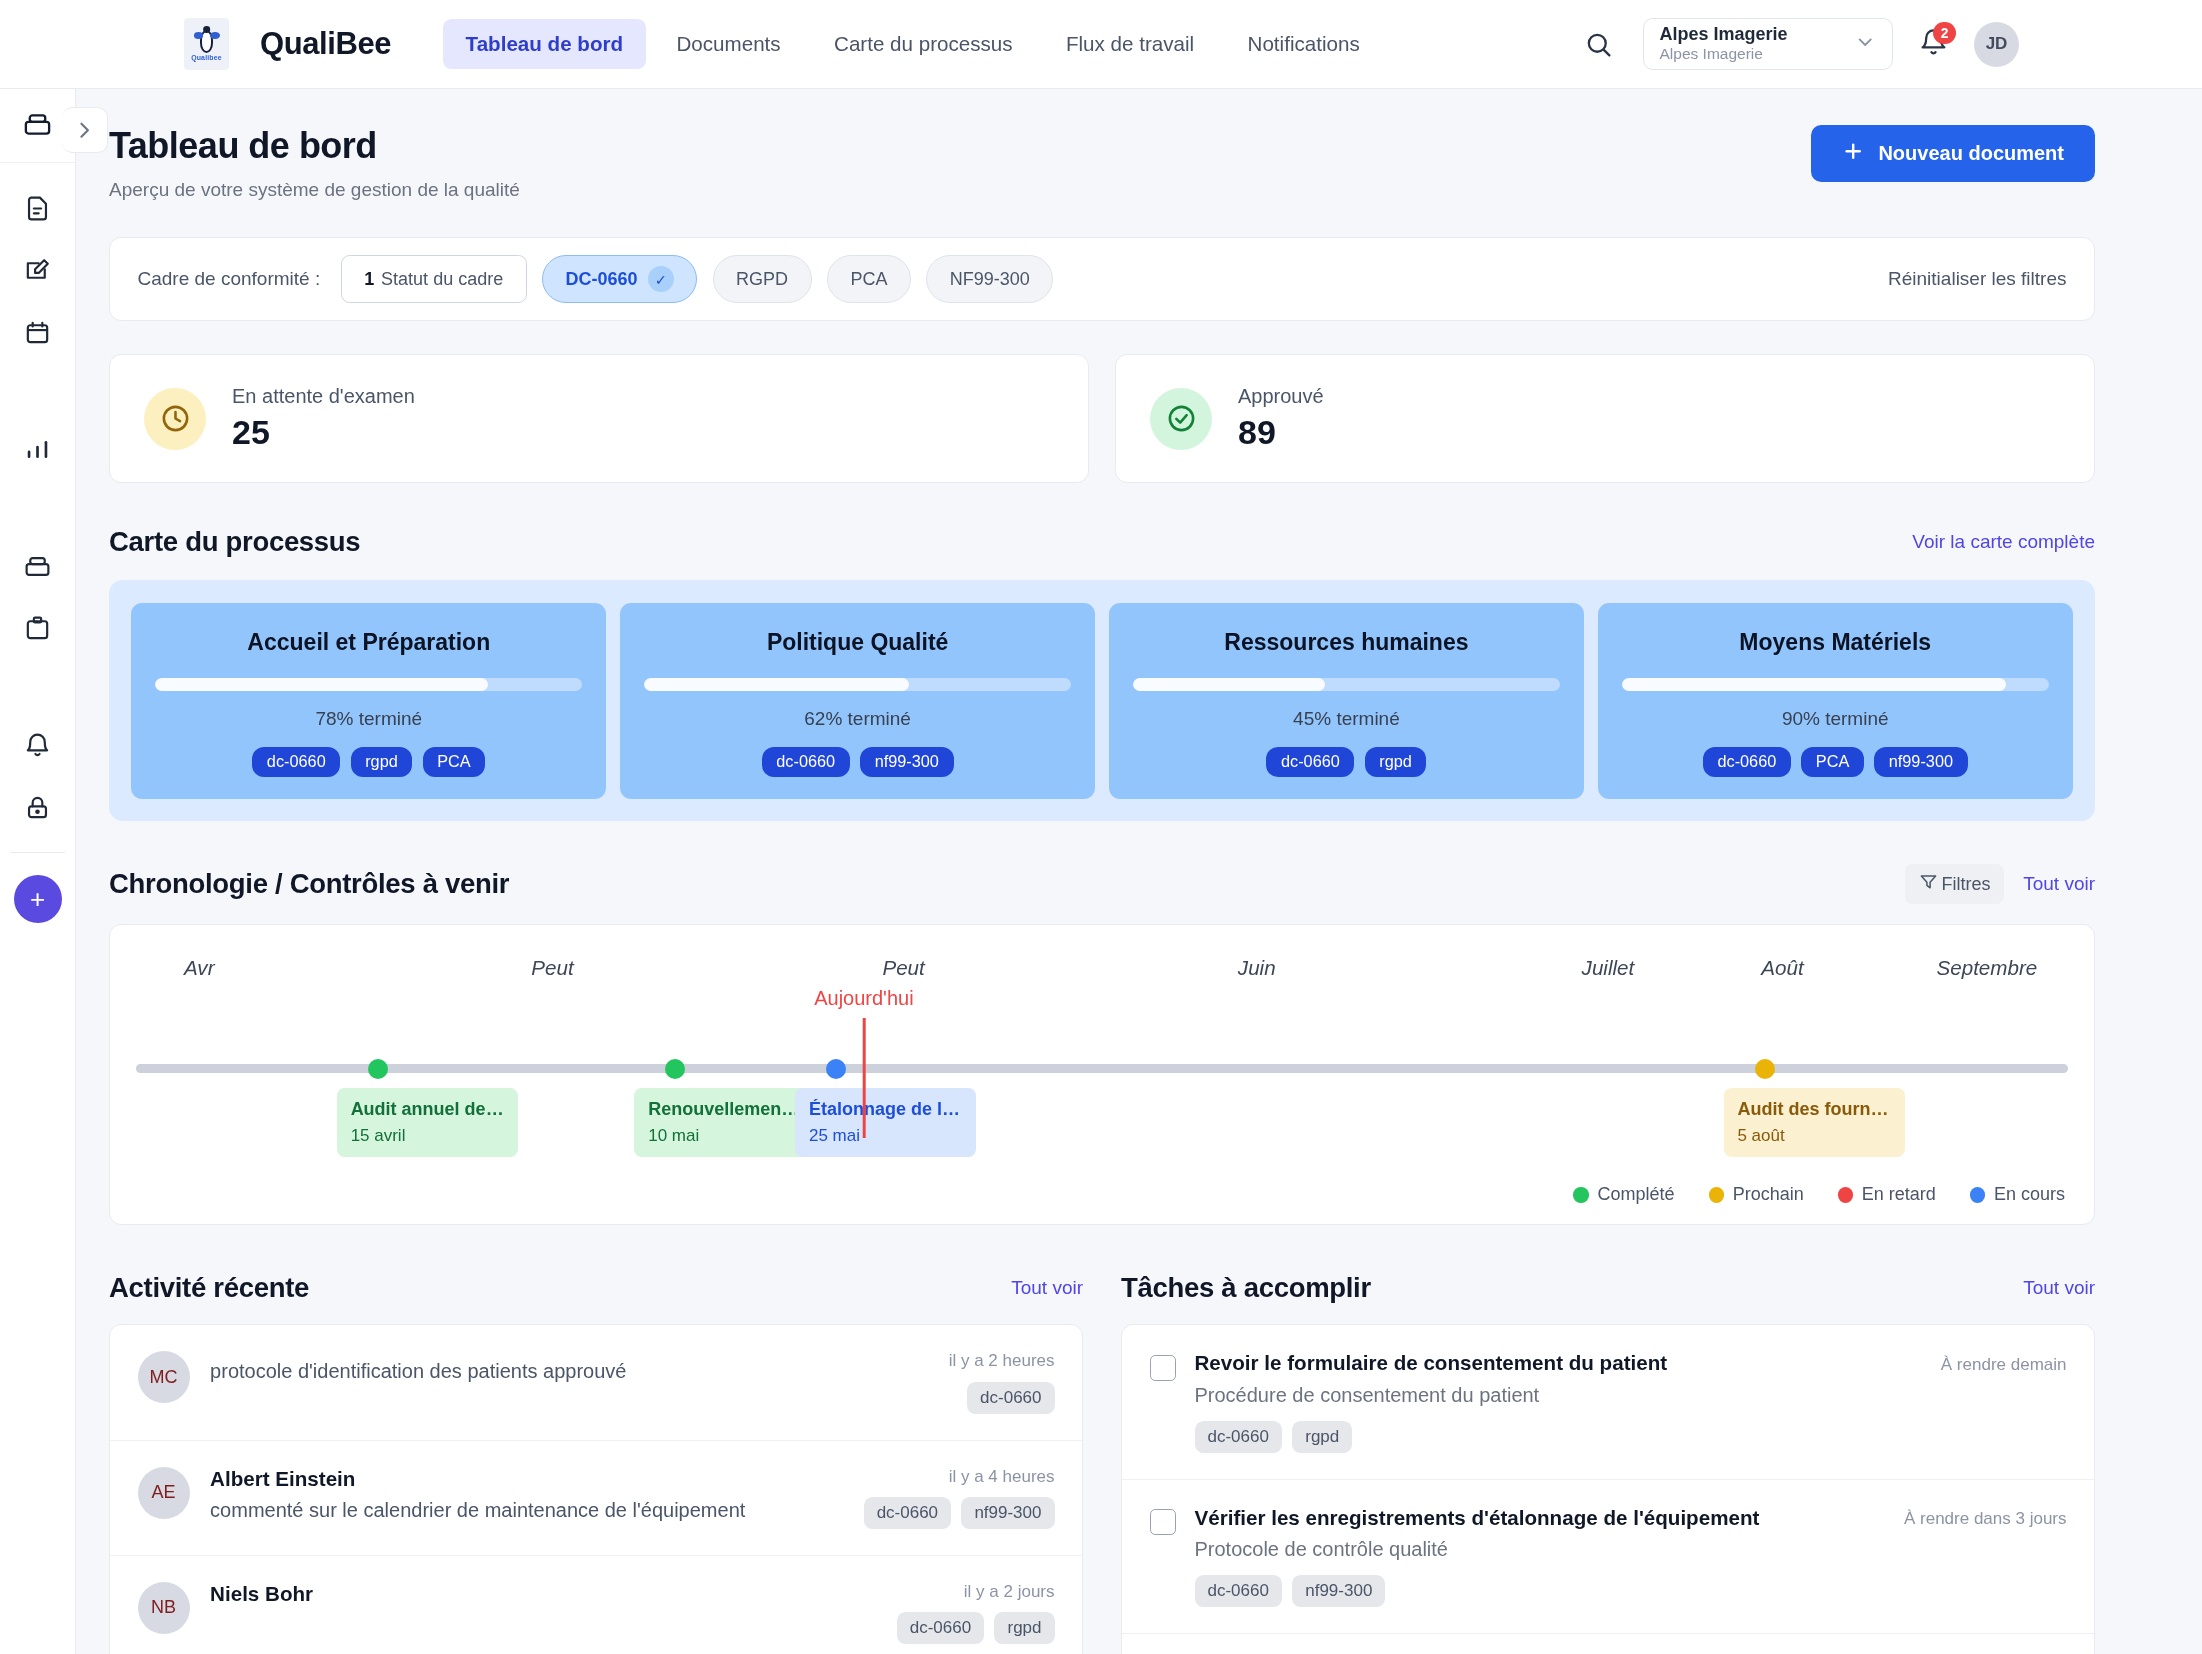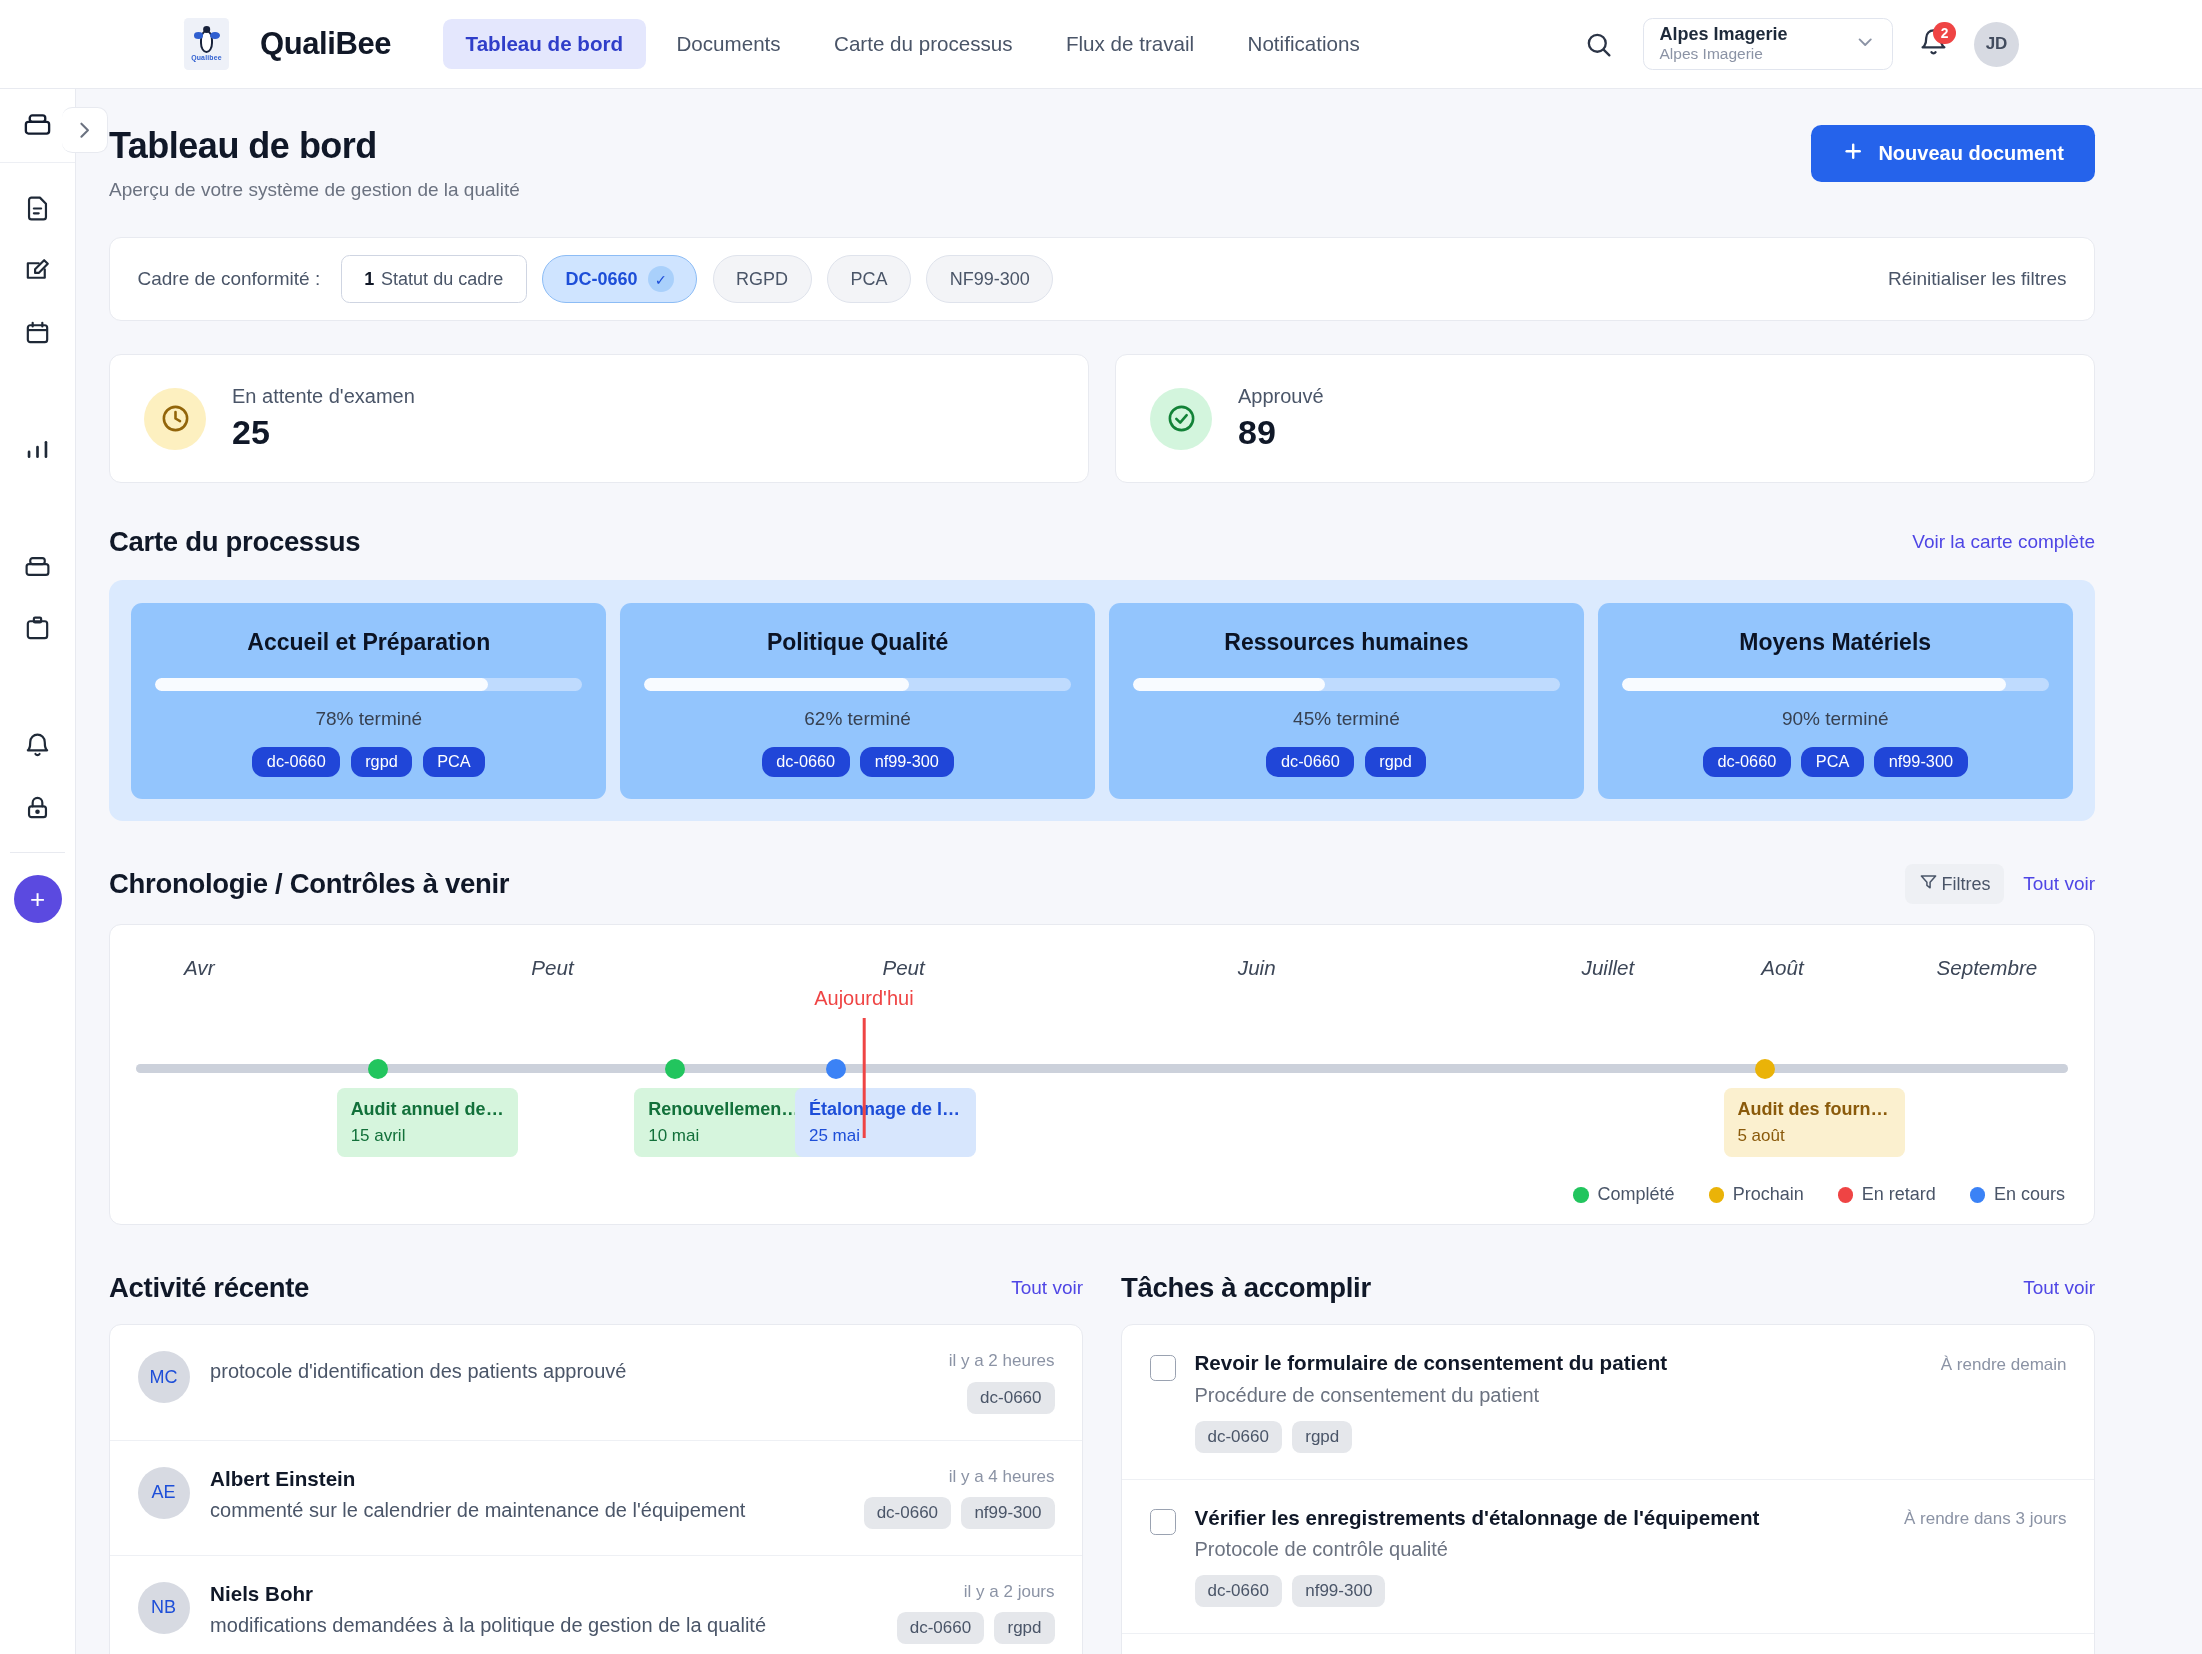--- a/index.html
+++ b/index.html
@@ -164,21 +164,21 @@
   .lg-dot { width: 15.5px; height: 15.5px; border-radius: 50%; }
 
   
   .cols { display: flex; gap: 38px; margin-top: 3.4px; }
   .col { flex: 1; min-width: 0; }
   .list-card { margin-top: 20.6px; background: #fff; border: 0.9px solid #e8eaf0; border-radius: 12px; overflow: hidden; }
   .act-row { display: flex; align-items: flex-start; padding: 26px 27.5px; border-bottom: 0.9px solid #eef0f4; gap: 20.6px; }
   .act-row:last-child { border-bottom: none; }
   .avatar {
     width: 52px; height: 52px; border-radius: 50%; background: #d7dae2; flex: none;
-    display: flex; align-items: center; justify-content: center; font-size: 18px; color: #1d4ed8;
+    display: flex; align-items: center; justify-content: center; font-size: 18px; color: #7f1d1d;
   }
   .act-body { min-width: 0; flex: 1; }
   .act-user { font-size: 20.6px; font-weight: 700; color: #101828; }
   .act-text { font-size: 20px; color: #4a5568; margin-top: 8.6px; }
   .act-meta { margin-left: auto; text-align: right; flex: none; }
   .act-time { font-size: 17px; color: #8b93a5; }
   .act-tags { display: flex; gap: 10.3px; margin-top: 10.3px; justify-content: flex-end; }
   .tag-grey { background: #e5e7eb; color: #4a5568; border-radius: 8.6px; padding: 6px 13px; font-size: 17px; }
 
   .task-row { display: flex; align-items: flex-start; padding: 26px 27.5px; border-bottom: 0.9px solid #eef0f4; gap: 19px; }
@@ -540,21 +540,20 @@
               <span class="tag-grey">dc-0660</span>
               <span class="tag-grey">nf99-300</span>
             </div>
           </div>
         </div>
 
         <div class="act-row">
           <div class="avatar">NB</div>
           <div class="act-body">
             <div class="act-user">Niels Bohr</div>
-            <div class="act-text">modifications demandées à la politique de gestion de la qualité</div>
           </div>
           <div class="act-meta">
             <div class="act-time">il y a 2 jours</div>
             <div class="act-tags">
               <span class="tag-grey">dc-0660</span>
               <span class="tag-grey">rgpd</span>
             </div>
           </div>
         </div>
 

